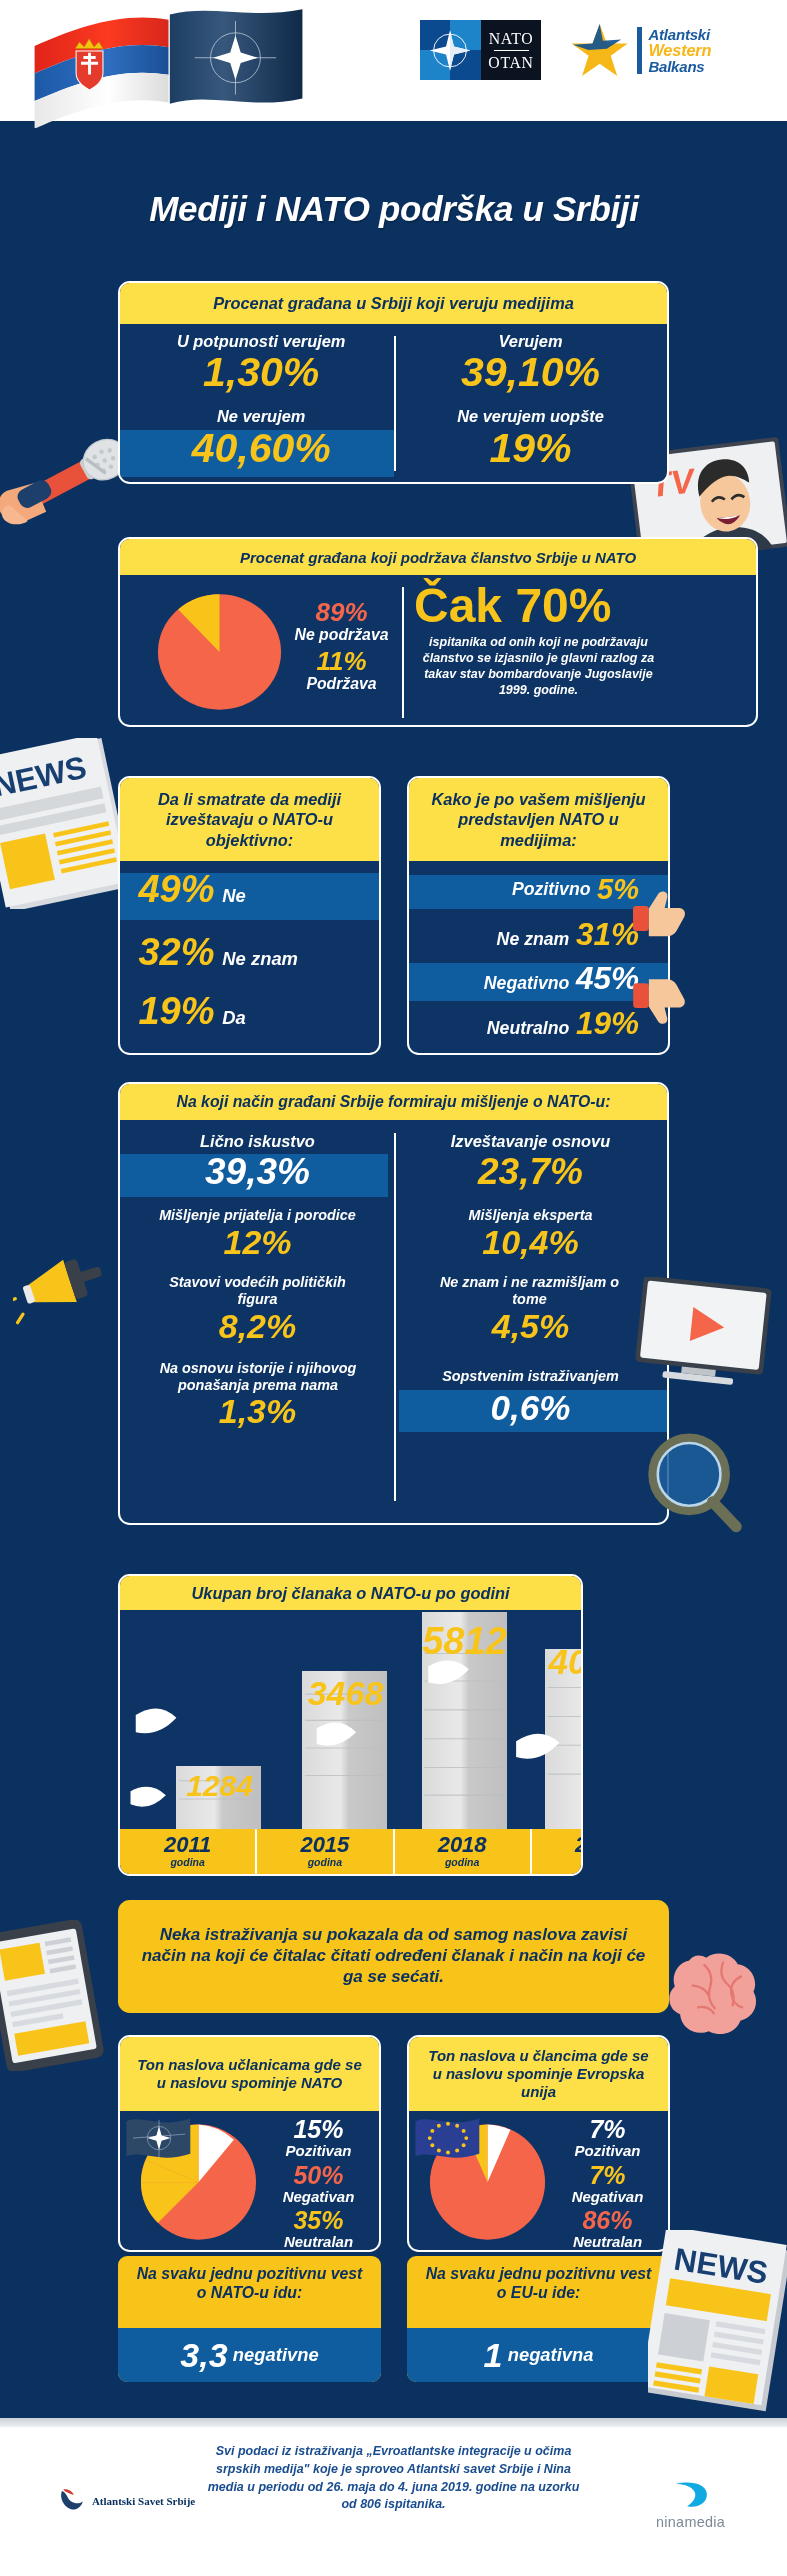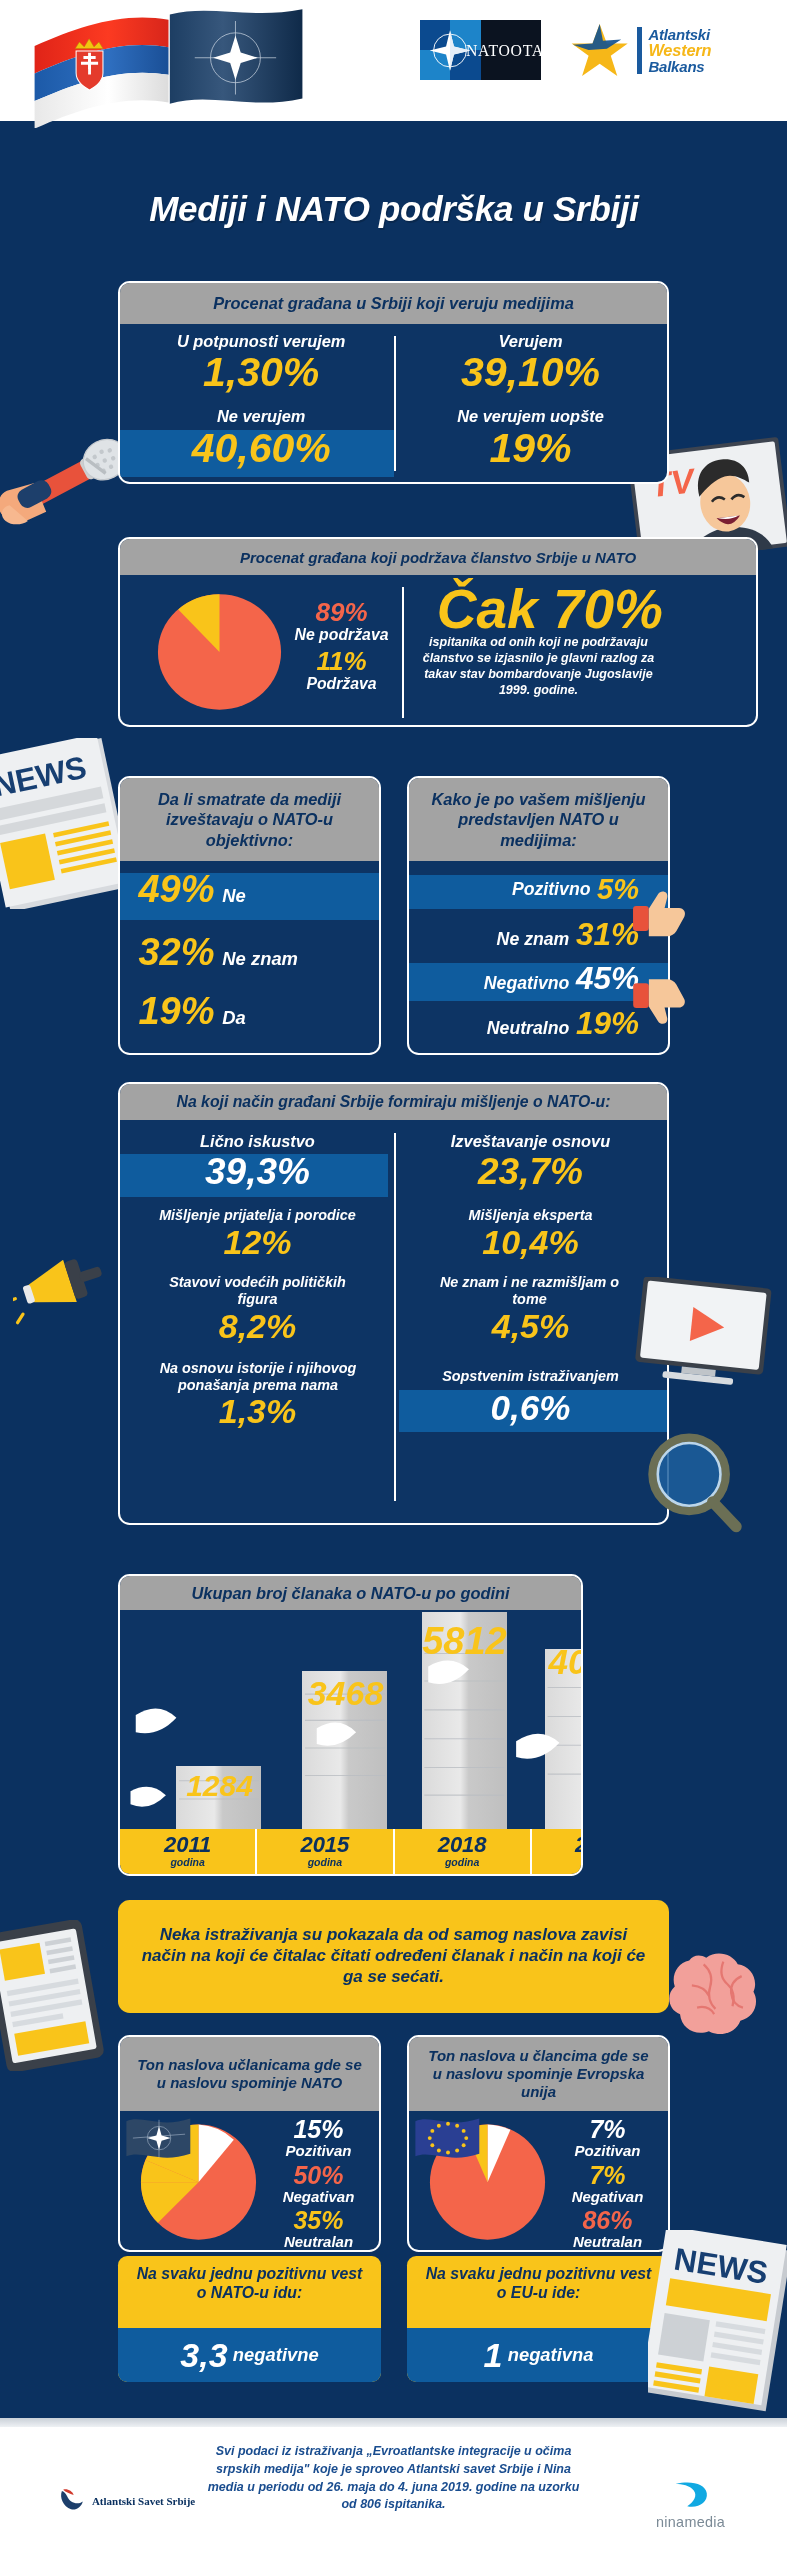--- a/index.html
+++ b/index.html
@@ -65,21 +65,21 @@
 
   
   .card{
     position:absolute;
     background:#0d3464;
     border:2px solid #ffffff;
     border-radius:11.8px;
     overflow:hidden;
   }
   .card-head{
-    background:#a3a3a3;
+    background:#fde047;
     color:#0b3160;
     font-weight:bold; font-style:italic;
     text-align:center;
     display:flex; align-items:center; justify-content:center;
   }
   .card-body{ position:relative; }
 
   .vdiv{ position:absolute; width:2px; background:#ffffff; }
   .hlabel{ color:#ffffff; font-style:italic; font-weight:bold; text-align:center; }
   .bignum{ color:var(--yellow); font-style:italic; font-weight:bold; text-align:center; line-height:1; }
@@ -184,21 +184,21 @@
         <div class="q" style="width:50%;background:#1d84c9"></div>
         <div class="q" style="width:50%;background:#0b4a8f"></div>
       </div>
       <div style="position:absolute;left:6.6px;top:7.9px;width:46px;height:45px;">
         <svg width="46" height="45" viewBox="0 0 70 68">
           <circle cx="35" cy="34" r="25" fill="none" stroke="#ffffff" stroke-width="1.4"></circle>
           <path d="M35,3 L41,28 L66,34 L41,40 L35,65 L29,40 L4,34 L29,28 Z" fill="#ffffff"></path>
           <path d="M35,3 L41,28 L66,34 L41,40 L35,65" fill="#e5eef8"></path>
         </svg>
       </div>
-      <div style="position:absolute;left:63px;top:3.3px;width:56px;height:54px;display:flex;flex-direction:row;align-items:center;justify-content:center;color:#fff;font-family:'Liberation Serif',serif;">
+      <div style="position:absolute;left:63px;top:3.3px;width:56px;height:54px;display:flex;flex-direction:column;align-items:center;justify-content:center;color:#fff;font-family:'Liberation Serif',serif;">
         <span style="font-size:15.8px;letter-spacing:0.7px;">NATO</span>
         <span style="width:35px;height:1px;background:#fff;margin:2.6px 0;"></span>
         <span style="font-size:15.8px;letter-spacing:0.7px;">OTAN</span>
       </div>
     </div>
 
     <div class="eulogo">
       <svg width="62" height="60" viewBox="0 0 95 92">
         <path d="M47,6 L58,36 L90,36 L64,55 L74,86 L47,67 L20,86 L30,55 L4,36 L36,36 Z" fill="#f6b718"></path>
         <path d="M6,38 L36,36 L47,6 L52,32 L80,30 L58,44 L30,46 Z" fill="#14538f" opacity="0.92"></path>
@@ -291,21 +291,21 @@
         </svg>
       </div>
 
       <div style="position:absolute; left:169px; top:23.6px; width:105px; text-align:center;">
         <div style="color:#f4654a; font-size:26px; font-weight:bold; font-style:italic; line-height:1.05;">89%</div>
         <div style="color:#fff; font-size:15.8px; font-weight:bold; font-style:italic;">Ne podržava</div>
         <div style="color:#f9c41a; font-size:26px; font-weight:bold; font-style:italic; line-height:1.05; margin-top:3.9px;">11%</div>
         <div style="color:#fff; font-size:15.8px; font-weight:bold; font-style:italic;">Podržava</div>
       </div>
 
-      <div style="position:absolute; left:294px; top:6.6px; width:249px; text-align:right; color:#f9c41a; font-size:55px; font-weight:bold; font-style:italic; line-height:1;">Čak 70%</div>
+      <div style="position:absolute; left:294px; top:6.6px; width:249px; text-align:left; color:#f9c41a; font-size:48px; font-weight:bold; line-height:1;">Čak 70%</div>
       <div style="position:absolute; left:294px; top:59px; width:249px; text-align:center; color:#fff; font-size:12.5px; font-weight:bold; font-style:italic; line-height:1.28;">ispitanika od onih koji ne podržavaju članstvo se izjasnilo je glavni razlog za takav stav bombardovanje Jugoslavije 1999. godine.</div>
     </div>
   </div>
 
   <div class="deco" style="left:-11.8px; top:738px;">
     <svg width="138" height="171" viewBox="0 0 210 260">
       <g transform="rotate(-12 100 130)">
         <rect x="8" y="18" width="190" height="230" fill="#d7dade"></rect>
         <rect x="2" y="10" width="190" height="230" fill="#eef0f2"></rect>
         <text x="22" y="72" font-family="Liberation Sans, sans-serif" font-weight="bold" font-size="48" fill="#173f72">NEWS</text>

